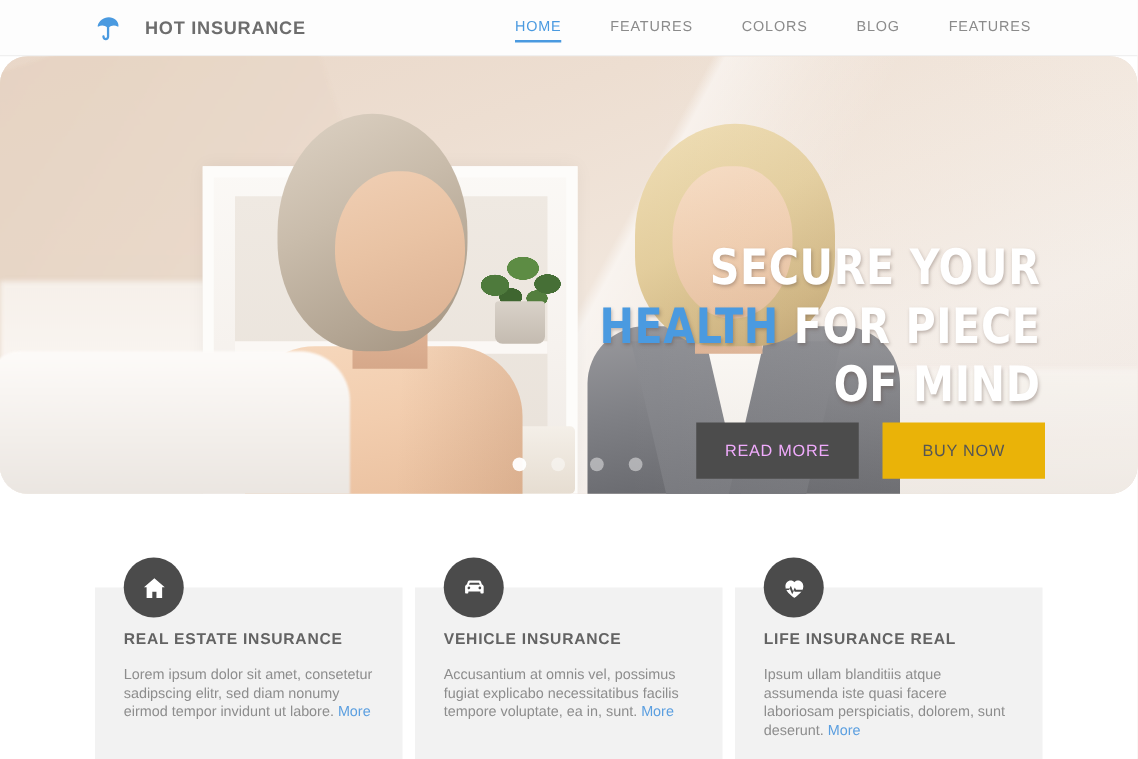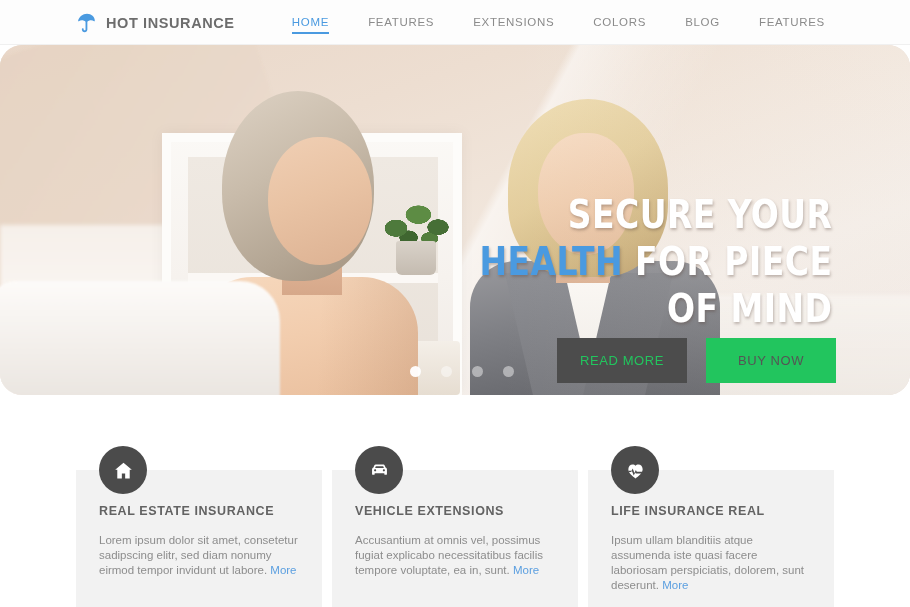--- a/index.html
+++ b/index.html
@@ -13,21 +13,21 @@
   
   .header {
     position: absolute; top: 0; left: 0;
     width: 910px; height: 45px;
     background: #fdfdfd;
     border-bottom: 1px solid #f0f0f0;
   }
   .brand {
     position: absolute; left: 76px; top: 0;
     height: 45px;
-    display: flex; align-items: center; gap: 8px;
+    display: flex; align-items: center; gap: 18px;
   }
   .brand-icon { width: 22px; height: 22px; display: block; }
   .brand-name {
     font-size: 14.5px; font-weight: bold; letter-spacing: 0.6px;
     color: #6d6d6d;
   }
 
   .nav {
     position: absolute; right: 72px; top: 0;
     height: 45px;
@@ -233,22 +233,22 @@
   .hero-buttons {
     position: absolute; right: 74px; top: 293px;
     display: flex; gap: 19px;
   }
   .btn {
     height: 45px; width: 130px;
     display: flex; align-items: center; justify-content: center;
     font-size: 13px; letter-spacing: 0.6px;
     cursor: pointer;
   }
-  .btn-primary { background: #4c4c4c; color: #22c55e; }
-  .btn-secondary { background: #22c55e; color: #555555; }
+  .btn-primary { background: #4c4c4c; color: #f0abfc; }
+  .btn-secondary { background: #eab308; color: #555555; }
 
   .hero-dots {
     position: absolute; left: 410px; bottom: 18px;
     display: flex; gap: 20px;
   }
   .dot {
     width: 11px; height: 11px; border-radius: 50%;
     background: rgba(255,255,255,.45);
     cursor: pointer;
   }
@@ -296,21 +296,20 @@
       <svg viewBox="0 0 24 24" width="22" height="22" aria-hidden="true">
         <path fill="#4a9ae0" d="M12 2c-4.7 0-8.6 3.2-9.7 7.5-.1.5.4.9.8.6 1-.6 2.1-1 3.3-1 1.6 0 3 .6 4 1.6V19c0 .6-.5 1-1 1s-1-.4-1-1v-.5c0-.5-.5-.9-1-.9s-1 .4-1 .9v.5c0 1.7 1.3 3 3 3s3-1.3 3-3v-8.3c1-1 2.4-1.6 4-1.6 1.2 0 2.3.4 3.3 1 .4.3.9-.1.8-.6C20.6 5.2 16.7 2 12 2z"></path>
       </svg>
     </span>
     <span class="brand-name">HOT INSURANCE</span>
   </div>
 
   <nav class="nav">
     <span class="nav-item active">HOME</span>
     <span class="nav-item">FEATURES</span>
-    <span class="nav-item">EXTENSIONS</span>
     <span class="nav-item">COLORS</span>
     <span class="nav-item">BLOG</span>
     <span class="nav-item">FEATURES</span>
   </nav>
 </div>
 
 <div class="hero">
   <div class="hero-photo">
     <div class="wall"></div>
     <div class="wall-corner"></div>
@@ -369,21 +368,21 @@
       <div class="card-title">REAL ESTATE INSURANCE</div>
       <div class="card-text"><span>Lorem ipsum dolor sit amet, consetetur sadipscing elitr, sed diam nonumy eirmod tempor invidunt ut labore. </span><span class="card-more">More</span></div>
     </div>
 
     <div class="card">
       <div class="card-icon">
         <svg viewBox="0 0 24 24" aria-hidden="true">
           <path d="M18.9 8.6 18 6.2C17.7 5.5 17 5 16.2 5H7.8C7 5 6.3 5.5 6 6.2l-.9 2.4C4.2 8.9 3.5 9.8 3.5 10.8v5.1c0 .6.4 1 1 1h1c.6 0 1-.4 1-1v-.8h11v.8c0 .6.4 1 1 1h1c.6 0 1-.4 1-1v-5.1c0-1-.6-1.9-1.6-2.2zM7.8 7h8.4l.8 2H7l.8-2zM7 13c-.7 0-1.2-.6-1.2-1.2S6.3 10.5 7 10.5s1.2.6 1.2 1.2S7.7 13 7 13zm10 0c-.7 0-1.2-.6-1.2-1.2s.6-1.2 1.2-1.2 1.2.6 1.2 1.2-.5 1.2-1.2 1.2z"></path>
         </svg>
       </div>
-      <div class="card-title">VEHICLE EXTENSIONS</div>
+      <div class="card-title">VEHICLE INSURANCE</div>
       <div class="card-text"><span>Accusantium at omnis vel, possimus fugiat explicabo necessitatibus facilis tempore voluptate, ea in, sunt. </span><span class="card-more">More</span></div>
     </div>
 
     <div class="card">
       <div class="card-icon">
         <svg viewBox="0 0 24 24" aria-hidden="true">
           <path d="M12 21s-8.2-5.1-8.2-10.4C3.8 7.2 6 5 8.7 5c1.4 0 2.6.6 3.3 1.6C12.7 5.6 13.9 5 15.3 5 18 5 20.2 7.2 20.2 10.6 20.2 15.9 12 21 12 21z"></path>
           <path fill="#4b4b4b" d="M4.2 12.4h3.3l1.3-2.6 2 5 1.6-3.4 1.1 2.1h5.9v1.9h-7.1l-.6-1.2-1.7 3.5-2.2-5.3-.7 1.4H4.2z"></path>
         </svg>
       </div>

